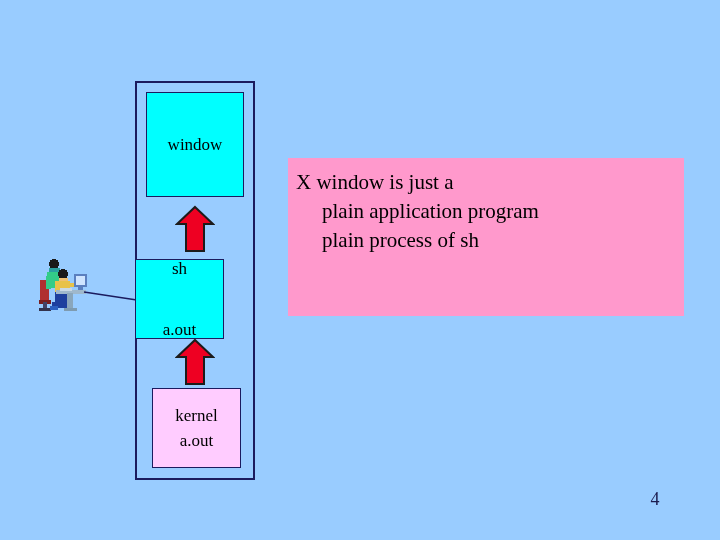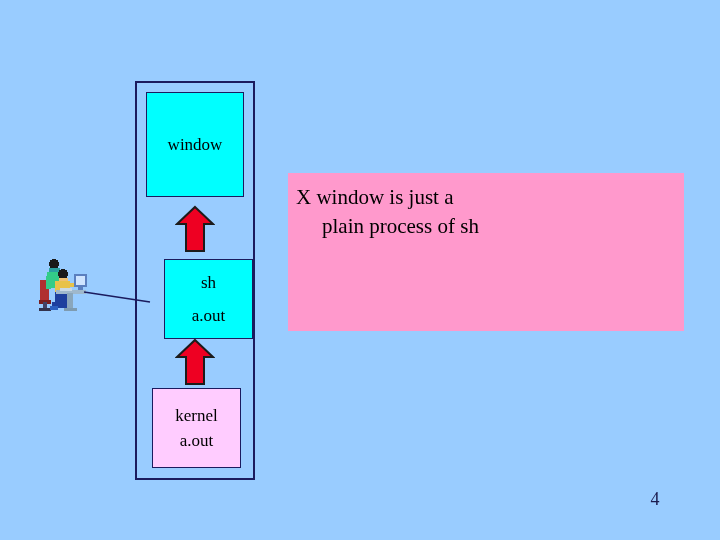--- a/index.html
+++ b/index.html
@@ -59,25 +59,26 @@
   #box-window {
     left: 146px;
     top: 92px;
     width: 98px;
     height: 105px;
     background: #00ffff;
   }
   #box-window .line { margin-top: 0; }
 
   #box-sh {
-    left: 164px;
+    left: 135px;
     top: 259px;
     width: 89px;
     height: 80px;
     background: #00ffff;
+    justify-content: space-between;
   }
   #box-sh .line-1 { margin-bottom: 16px; }
 
   #box-kernel {
     left: 152px;
     top: 388px;
     width: 89px;
     height: 80px;
     background: #ffccff;
   }
@@ -89,21 +90,21 @@
     width: 40px;
     height: 48px;
   }
   #arrow-window-up { left: 175px; top: 205px; }
   #arrow-sh-up     { left: 175px; top: 338px; }
 
   
   #callout {
     position: absolute;
     left: 288px;
-    top: 173px;
+    top: 158px;
     width: 396px;
     height: 158px;
     background: #ff99cc;
     box-sizing: border-box;
     padding: 10px 8px 8px 8px;
     color: #000000;
     font-size: 21px;
     line-height: 1.37;
   }
   #callout .ctext {
@@ -208,18 +209,19 @@
     </svg>
   </div>
 
   <div class="stack-box" id="box-kernel">
     <span class="line line-1">kernel</span>
     <span class="line line-2">a.out</span>
   </div>
 
   <div id="callout">
     <span class="ctext">X window is just a</span>
+    <span class="ctext indent">plain application program</span>
     <span class="ctext indent">plain process of sh</span>
   </div>
 
   <div id="page-number">4</div>
 
 </div>
 
 </body></html>

